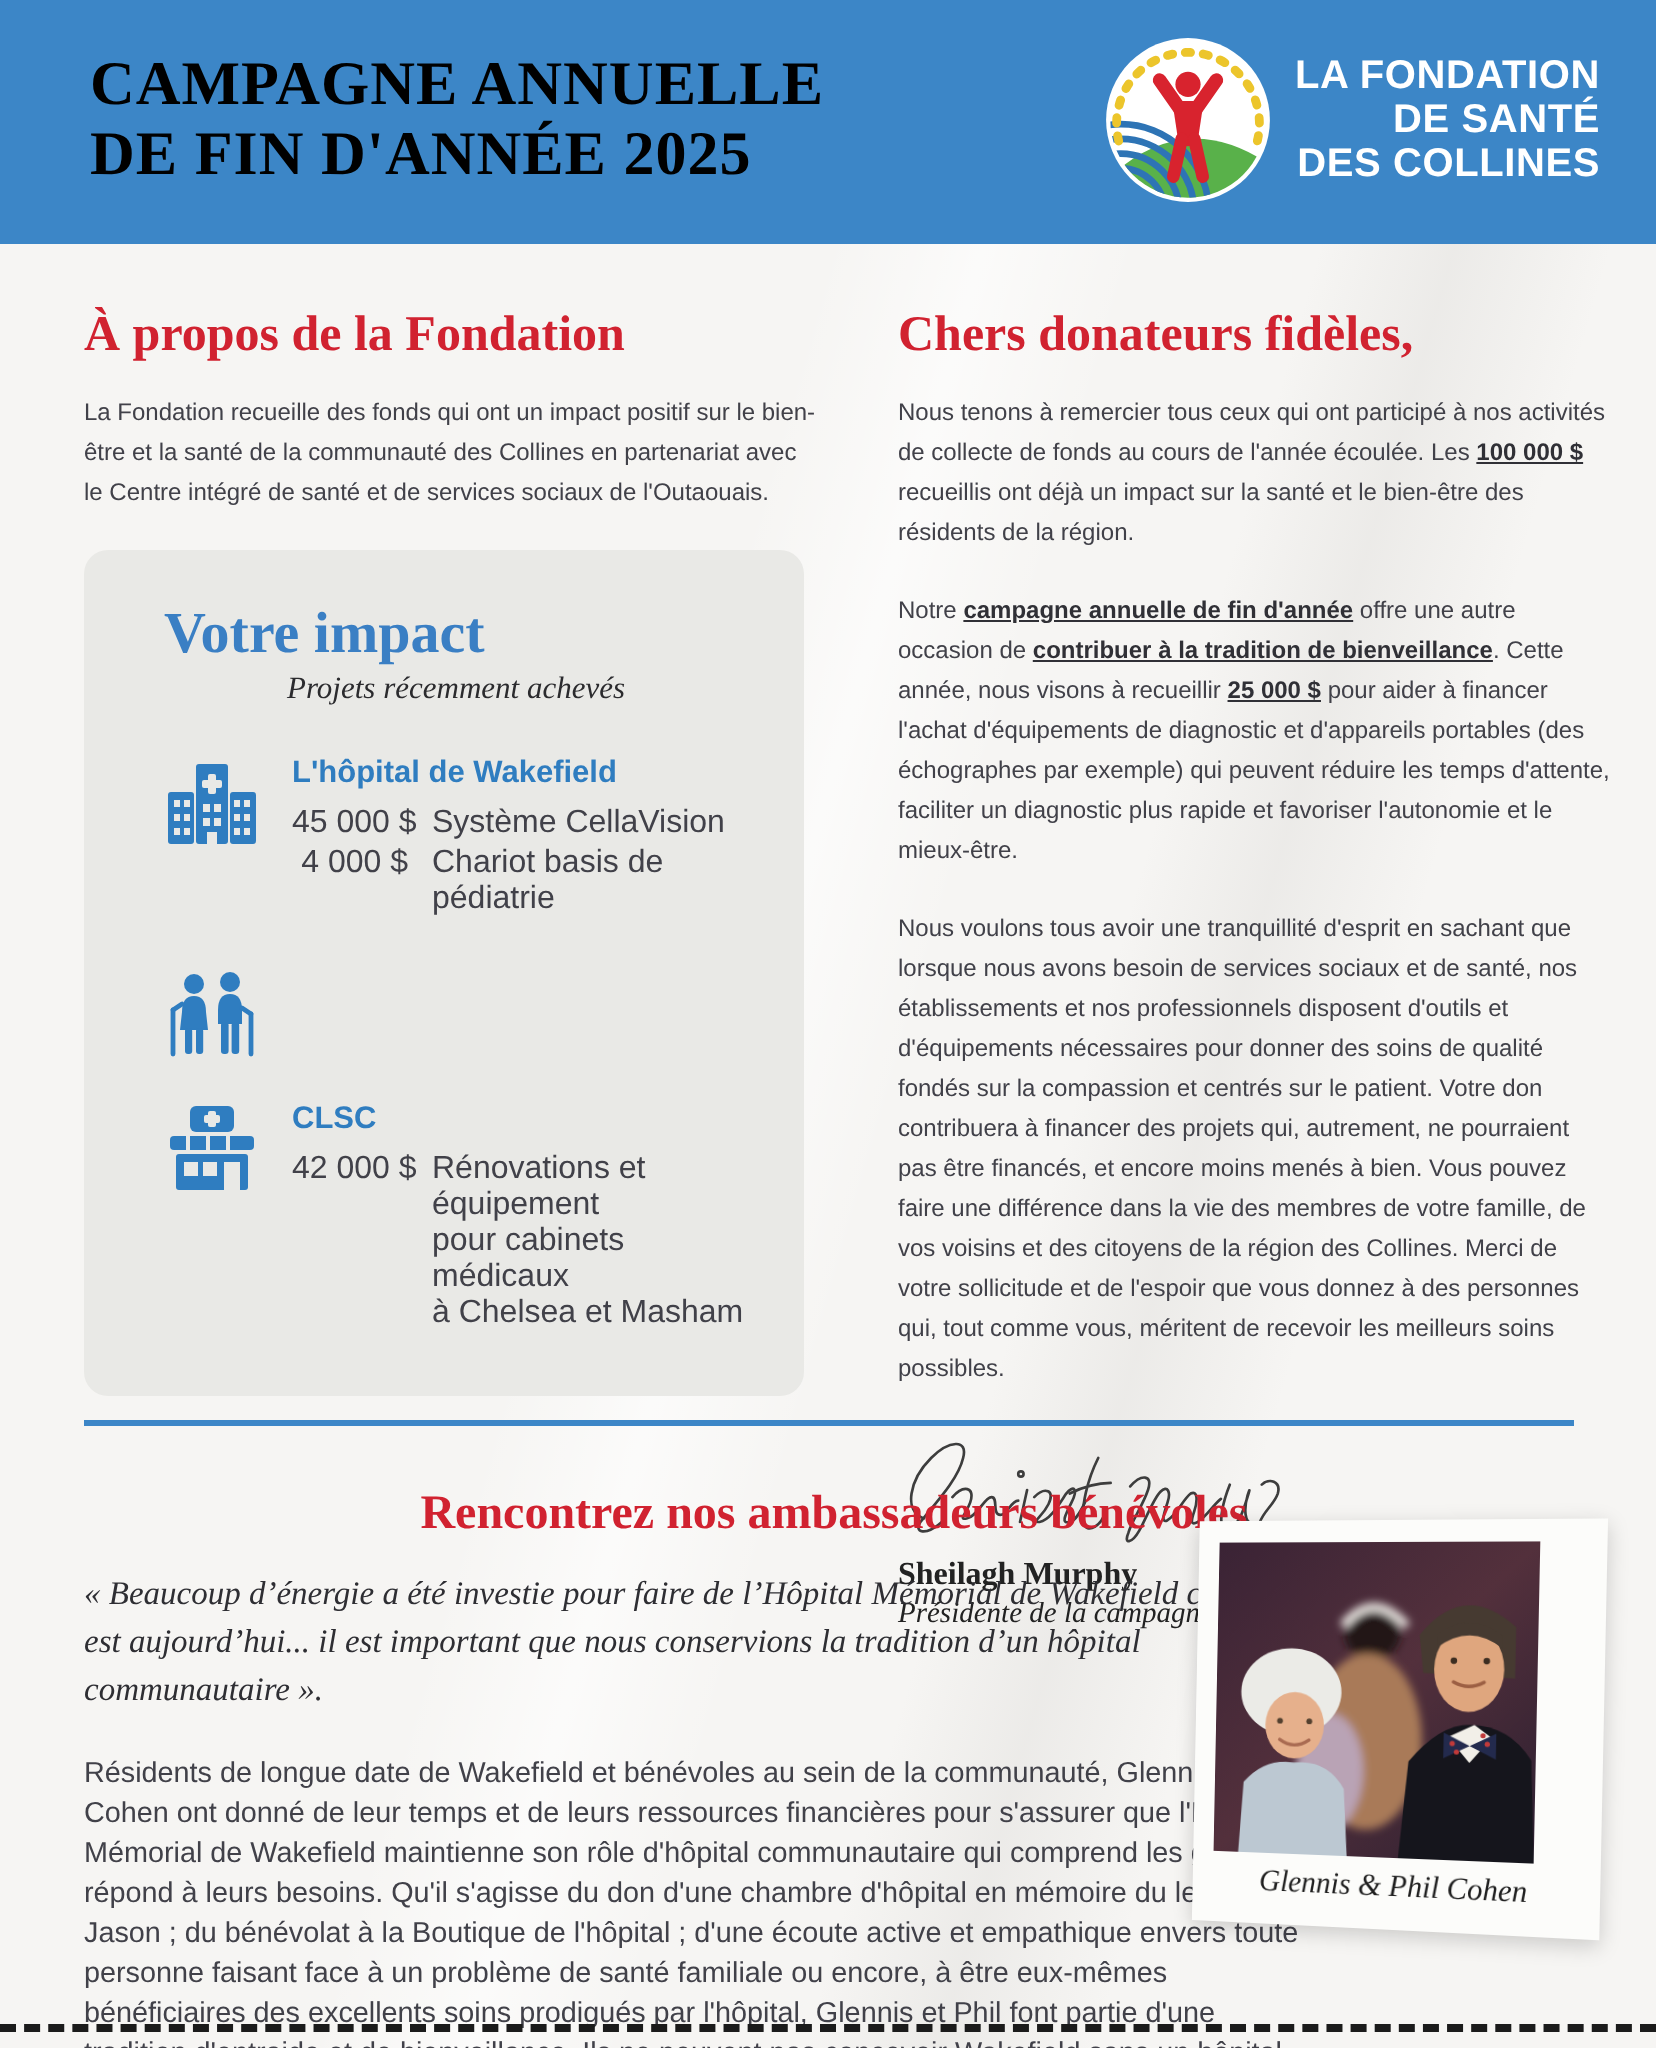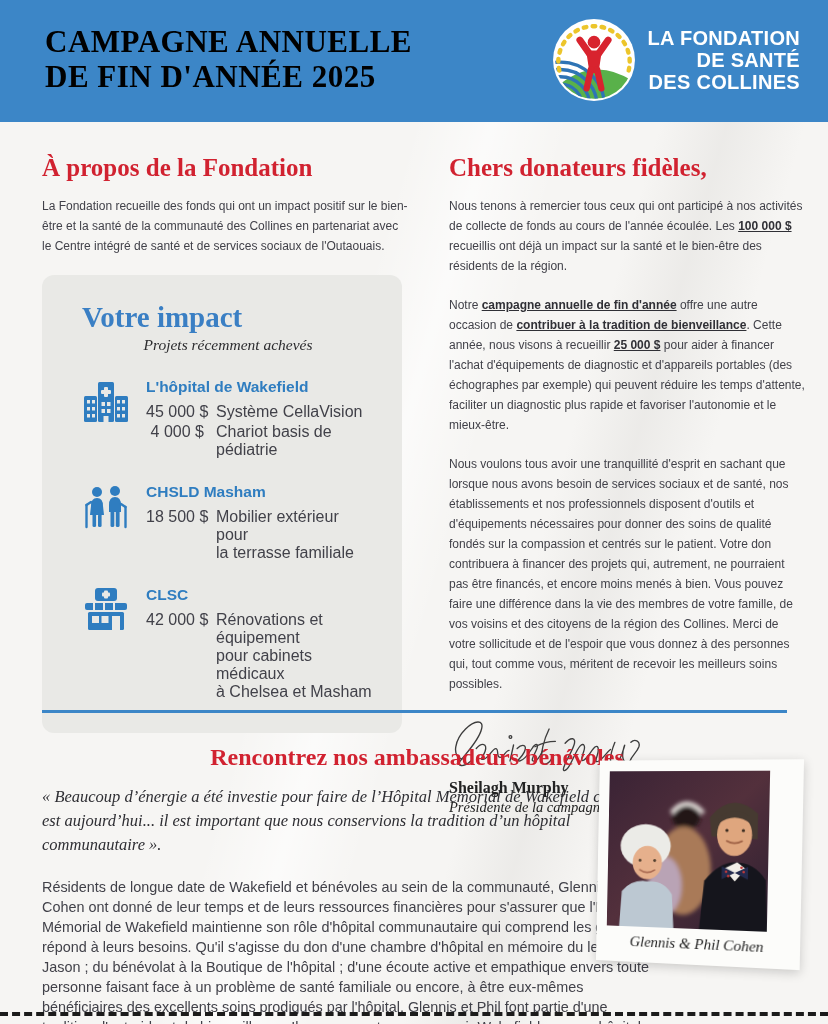--- a/index.html
+++ b/index.html
@@ -162,28 +162,20 @@
           <rect x="16" y="29" width="3.6" height="13" rx="1.5"></rect>
           <line x1="4.5" y1="20" x2="4.5" y2="42" stroke="#2f7dc0" stroke-width="2.4" stroke-linecap="round"></line>
           <line x1="4.5" y1="20" x2="9" y2="17" stroke="#2f7dc0" stroke-width="2.4" stroke-linecap="round"></line>
           <circle cx="33" cy="6" r="5"></circle>
           <path d="M33 12 Q 39 12 39 20 L 39 27 L 27 27 L 27 20 Q 27 12 33 12 Z"></path>
           <rect x="28.5" y="26" width="3.8" height="16" rx="1.6"></rect>
           <rect x="33.8" y="26" width="3.8" height="16" rx="1.6"></rect>
           <line x1="43.5" y1="22" x2="43.5" y2="42" stroke="#2f7dc0" stroke-width="2.4" stroke-linecap="round"></line>
           <line x1="43.5" y1="22" x2="39" y2="19" stroke="#2f7dc0" stroke-width="2.4" stroke-linecap="round"></line>
         </svg>
-        <div>
-          <p class="impact-name">CHSLD Masham</p>
-          <div class="impact-row">
-            <span class="impact-amount">18 500 $</span>
-            <span class="impact-desc">Mobilier extérieur pour
-la terrasse familiale</span>
-          </div>
-        </div>
       </div>
 
       <div class="impact-item">
         <svg class="impact-icon" viewBox="0 0 48 44" fill="#2f7dc0">
           <rect x="13" y="0" width="22" height="13" rx="3"></rect>
           <g fill="#e9e9e6">
             <rect x="22" y="2.5" width="4" height="8" rx="1"></rect>
             <rect x="20" y="4.5" width="8" height="4" rx="1"></rect>
           </g>
           <rect x="3" y="15" width="42" height="7" rx="2"></rect>

